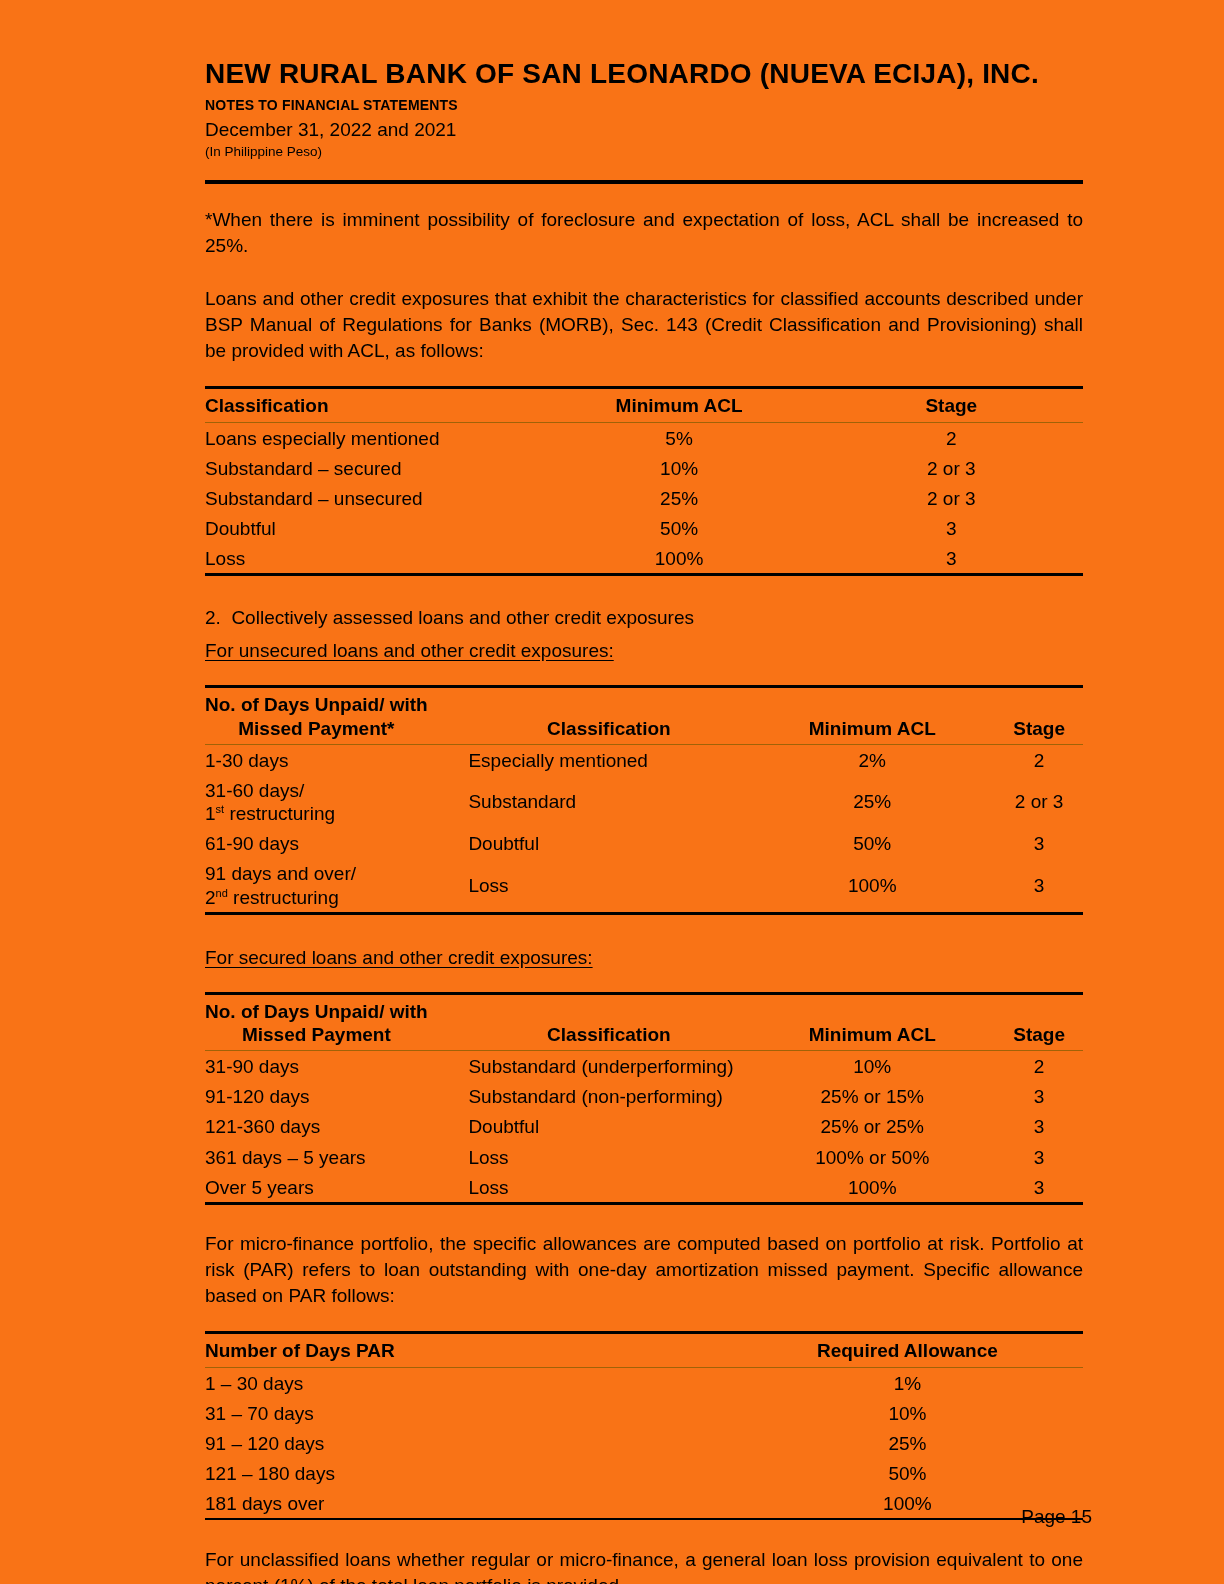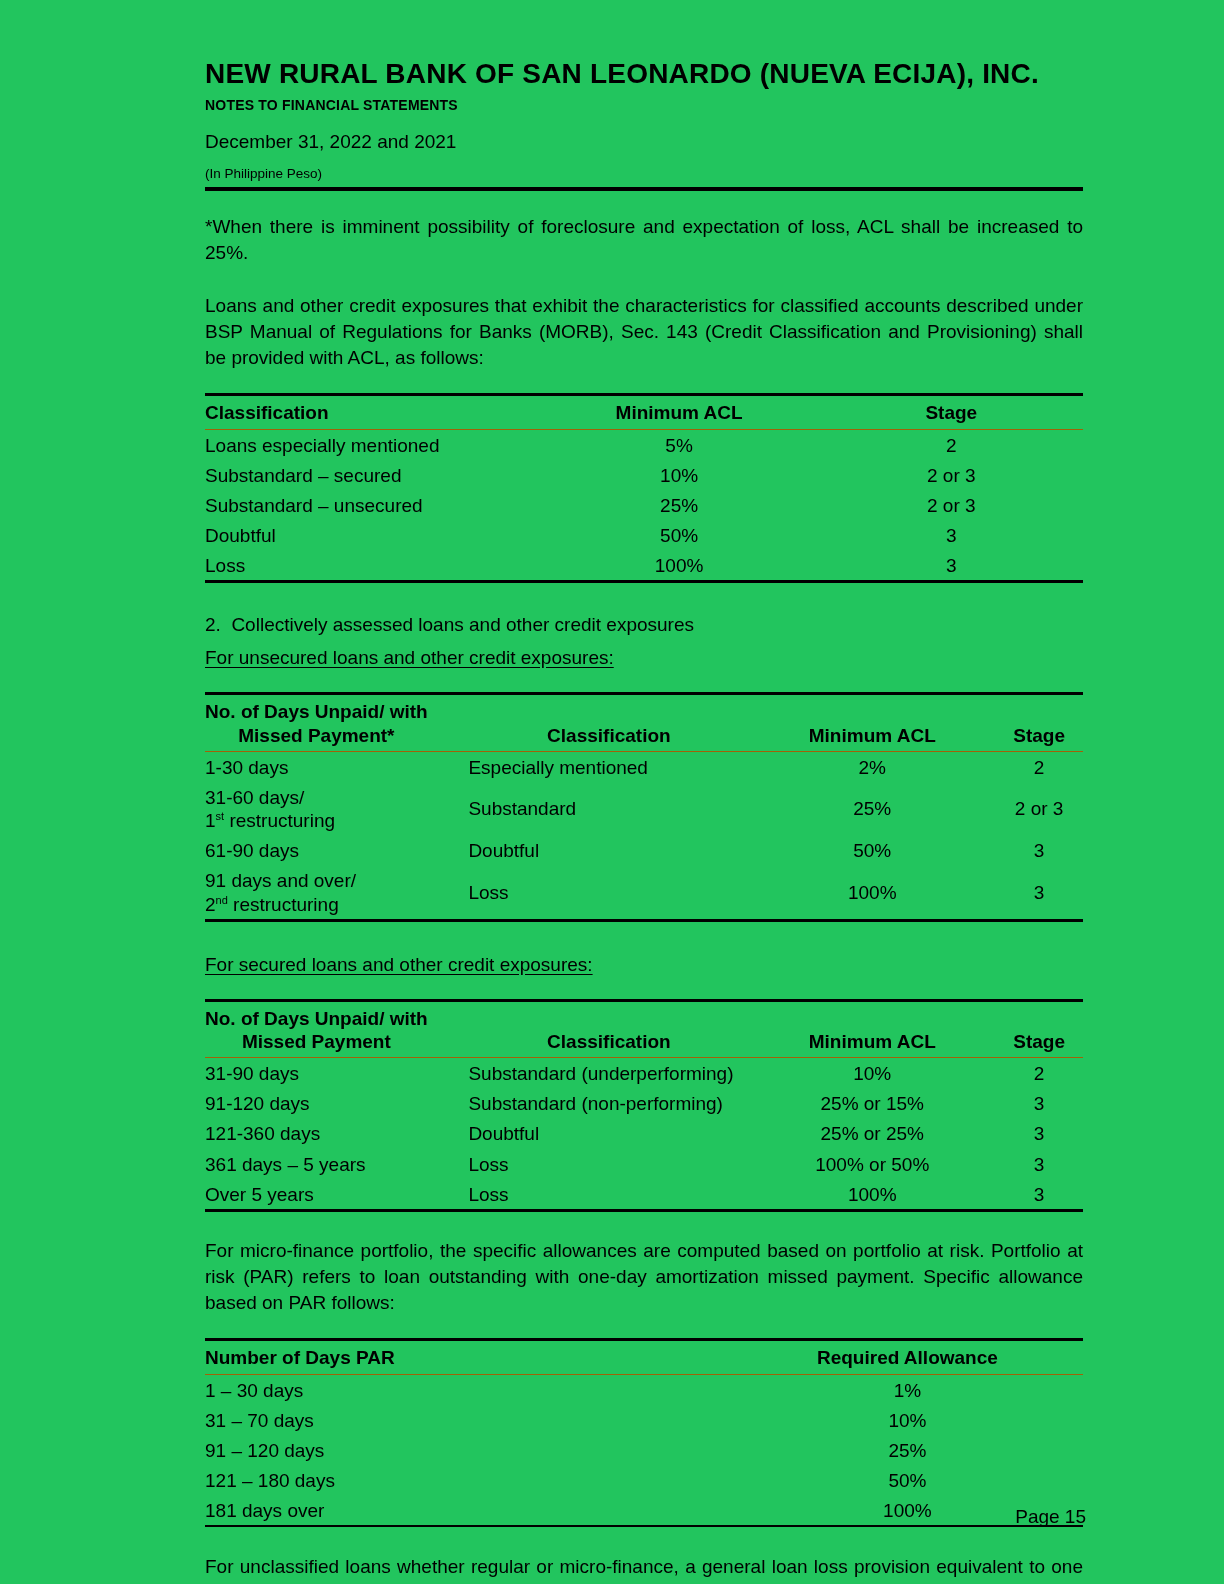--- a/index.html
+++ b/index.html
@@ -1,20 +1,20 @@
 <!DOCTYPE html>
 <html><head>
 <meta charset="utf-8">
 <style>
   html, body { margin: 0; padding: 0; background: #ffffff; }
   .page {
     position: relative;
     width: 1224px;
     height: 1584px;
-    background: #22c55e;
+    background: #f97316;
     color: #000;
     font-family: "Liberation Sans", "DejaVu Sans", sans-serif;
     overflow: hidden;
   }
   .content {
     position: absolute;
     left: 205px;
     top: 58px;
     width: 878px;
   }
@@ -24,22 +24,22 @@
     line-height: 1.15;
     letter-spacing: 0.2px;
     margin: 0;
   }
   .doc-title {
     font-size: 14px;
     font-weight: bold;
     margin: 7px 0 0 0;
     letter-spacing: 0.2px;
   }
-  .date-line { font-size: 19px; margin-top: 18px; }
-  .peso-note { font-size: 13.5px; margin-top: 13px; padding-bottom: 5px; }
+  .date-line { font-size: 19px; margin-top: 6px; }
+  .peso-note { font-size: 13.5px; margin-top: 3px; padding-bottom: 20px; }
   .header-rule { border-top: 4px solid #000; margin-top: 1px; }
 
   .para {
     font-size: 19px;
     line-height: 1.36;
     text-align: justify;
     margin: 0;
   }
   .italic { }
   .note-para { margin-top: 23px; }
@@ -84,21 +84,21 @@
   .col-center { text-align: center; }
   th.col-left, td.col-left { padding-left: 14px; }
   .hdr-stack { width: fit-content; text-align: center; line-height: 1.22; }
   sup { font-size: 11px; line-height: 0; }
 
   table.t4 { border-bottom-width: 2px; }
 
   .page-number {
     position: absolute;
     top: 1506px;
-    right: 138px;
+    right: 132px;
     font-size: 19px;
   }
 </style>
 </head>
 <body>
 
 <div class="page">
   <div class="content">
 
     <h1 class="bank-name">NEW RURAL BANK OF SAN LEONARDO (NUEVA ECIJA), INC.</h1>

